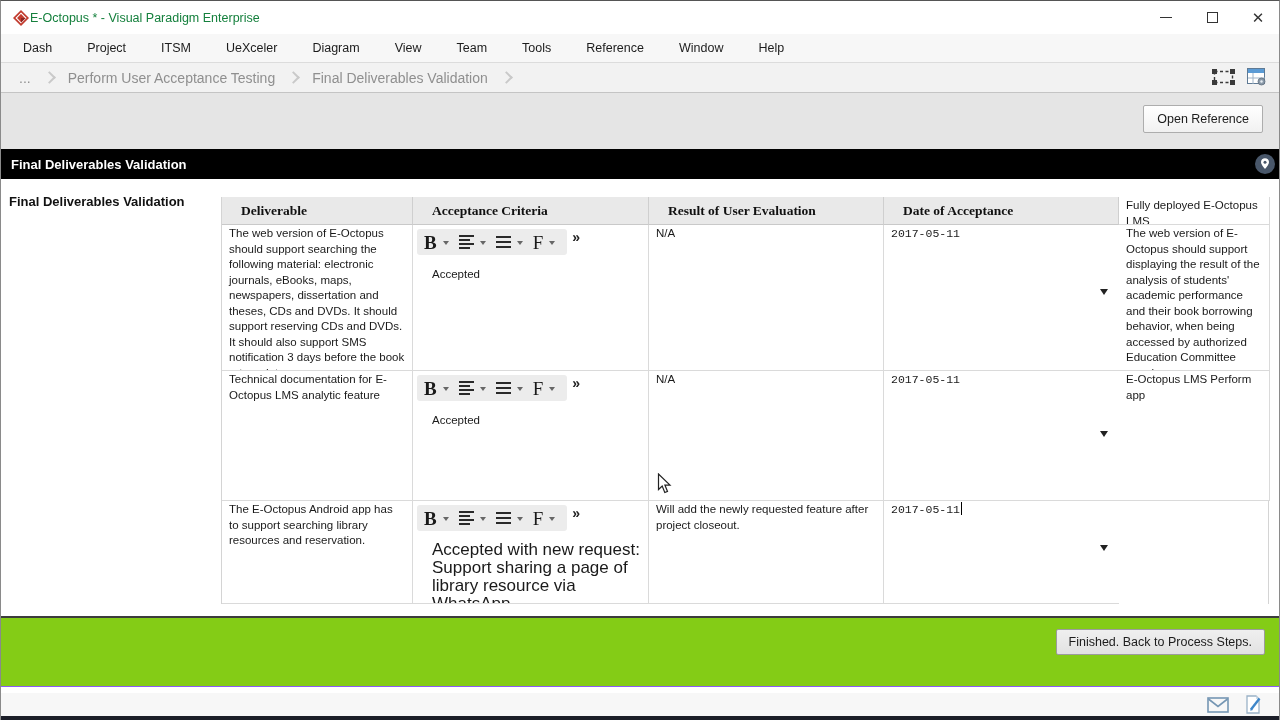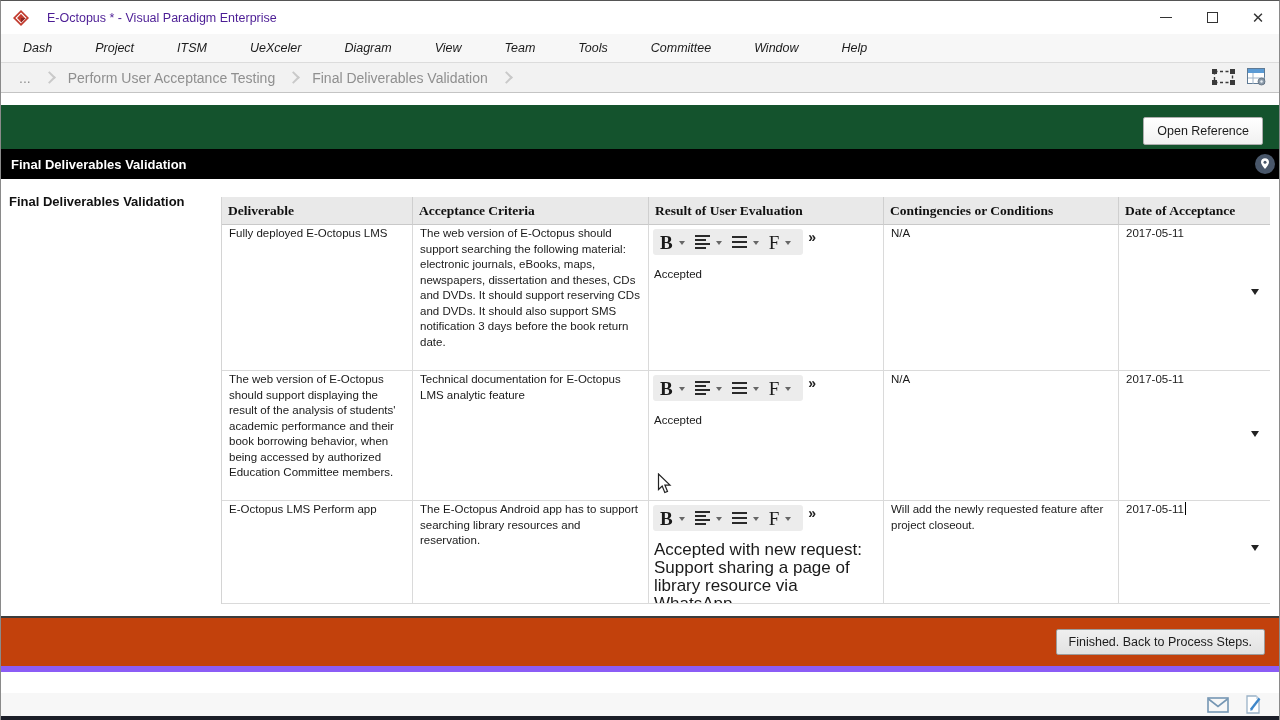--- a/index.html
+++ b/index.html
@@ -3,80 +3,80 @@
 <meta charset="utf-8">
 <style>
   * { margin:0; padding:0; box-sizing:border-box; }
   html,body { width:1280px; height:720px; }
   body { font-family:"Liberation Sans", sans-serif; position:relative; background:#fff; overflow:hidden;
          border-left:1px solid #8a8a8a; border-right:1px solid #8a8a8a; border-top:1px solid #555; }
 
   
   .titlebar { position:absolute; left:0; top:0; width:1280px; height:33px; background:#fff; display:flex; align-items:center; }
   .vp-logo { margin-left:12px; width:16px; height:16px; flex:0 0 auto; }
-  .win-title { margin-left:18px; font-size:12.5px; color:#4c1d95;text-align:center; }
+  .win-title { margin-left:1px; font-size:12.5px; color:#15803d;text-align:center; }
   .win-controls { position:absolute; right:0; top:0; height:33px; display:flex; align-items:center; }
   .win-btn { width:46px; height:33px; display:flex; align-items:center; justify-content:center; cursor:default; }
   .glyph-min { width:12px; height:0; border-top:1.5px solid #333; display:block; }
   .glyph-max { width:11px; height:11px; border:1.5px solid #333; display:block; }
   .glyph-close { font-size:15px; color:#333; line-height:1; }
 
   
-  .menubar { position:absolute; left:0; top:33px; width:1280px; height:28px; background:#f7f7f7; display:flex; align-items:center; padding-left:20px; gap:39px;font-style:italic; }
+  .menubar { position:absolute; left:0; top:33px; width:1280px; height:28px; background:#f7f7f7; display:flex; align-items:center; padding-left:20px; gap:31px; }
   .menu-item { font-size:12.5px; color:#1c1c1c; padding:4px 2px; cursor:default; }
 
   
   .breadcrumbbar { position:absolute; left:0; top:61px; width:1280px; height:31px; background:#f2f2f2; border-top:1px solid #dcdcdc; border-bottom:1px solid #c4c4c4; display:flex; align-items:center; padding-left:18px; }
   .crumb { font-size:14px; color:#8f8f8f; margin-right:10px; white-space:nowrap; }
   .crumb-chev { width:9px; height:9px; border-top:2px solid #c9c9c9; border-right:2px solid #c9c9c9; transform:rotate(45deg); margin:0 14px 0 4px; flex:0 0 auto; }
   .bc-icons { position:absolute; right:14px; top:5px; display:flex; gap:12px; align-items:center; }
 
   
-  .graytop { position:absolute; left:0; top:104px; width:1280px; height:56px; background:#14532d; }
+  .graytop { position:absolute; left:0; top:92px; width:1280px; height:56px; background:#e5e5e5; }
   .open-ref-btn { position:absolute; right:18px; top:12px; background:linear-gradient(#ffffff,#f1f1f1); border:1px solid #adadad; border-radius:2px; font-size:12.5px; color:#1c1c1c; padding:6px 13px; cursor:default; }
 
   
   .blackbar { position:absolute; left:0; top:148px; width:1280px; height:30px; background:#000; display:flex; align-items:center; }
   .blackbar-title { color:#fff; font-weight:bold; font-size:13px; margin-left:10px; }
   .pin-wrap { position:absolute; right:5px; top:4px; width:22px; height:22px; }
 
   
   .mainpanel { position:absolute; left:0; top:178px; width:1280px; height:439px; background:#fff; border-bottom:2px solid #3c3c3c; }
   .panel-label { position:absolute; left:8px; top:15px; font-size:13px; font-weight:bold; color:#111; }
 
   
   .vp-table { position:absolute; left:220px; top:18px; width:1048px; display:grid; grid-template-columns:191px 236px 235px 235px 151px; grid-template-rows:28px 146px 130px 103px; border-left:1px solid #d4d4d4; border-right:1px solid #d4d4d4; }
-  .th { background:#e9e9e9; border-bottom:1px solid #c9c9c9; border-right:1px solid #cfcfcf; font-family:"Liberation Serif", serif; font-weight:bold; font-size:13.5px; color:#111; display:flex; align-items:flex-end; padding:0 6px 5px 6px; }
+  .th { background:#e9e9e9; border-bottom:1px solid #c9c9c9; border-right:1px solid #cfcfcf; font-family:"Liberation Serif", serif; font-weight:bold; font-size:13.5px; color:#111; display:flex; align-items:flex-end; padding:0 6px 5px 19px; }
   .th:nth-child(5) { border-right:none; }
   .td { position:relative; border-bottom:1px solid #dadada; border-right:1px solid #dadada; padding:1px 7px 6px 7px; font-size:11.5px; line-height:15.5px; color:#1a1a1a; background:#fff; overflow:hidden; }
   .td.last-col { border-right:none; }
 
   
   .rt-cell { padding:4px 4px 6px 4px; }
   .rt-toolbar { display:inline-flex; align-items:center; background:#ececec; border-radius:3px; padding:1px 7px; height:26px; gap:5px; }
   .rt-b { font-family:"Liberation Serif", serif; font-size:19px; font-weight:bold; color:#1a1a1a; line-height:1; }
   .rt-f { font-family:"Liberation Serif", serif; font-size:19px; color:#1a1a1a; line-height:1; }
   .rt-caret { width:0; height:0; border-left:3.5px solid transparent; border-right:3.5px solid transparent; border-top:4px solid #666; margin:2px 5px 0 1px; }
   .icon-align { display:inline-block; width:15px; }
   .icon-align i { display:block; height:1.6px; background:#2a2a2a; margin:2.4px 0; }
   .icon-align i:nth-child(2), .icon-align i:nth-child(4) { width:11px; }
   .icon-list { display:inline-block; width:15px; }
   .icon-list i { display:block; height:2px; background:#2a2a2a; margin:3.4px 0; }
   .rt-overflow { font-size:14px; font-weight:bold; color:#222; margin-left:5px; vertical-align:top; display:inline-block; padding-top:1px; }
-  .rt-text { margin:12px 0 0 1px; font-size:11.5px; color:#1a1a1a; }
+  .rt-text { margin:12px 0 0 15px; font-size:11.5px; color:#1a1a1a; }
   .rt-text.big { font-size:17px; line-height:18px; margin-top:10px; }
 
   
-  .date-text { display:inline-block; }
+  .date-text { display:inline-block;font-family:Liberation Mono, monospace; }
   .caret-bar { display:inline-block; width:1px; height:13px; background:#000; vertical-align:-2px; margin-left:1px; }
   .dd-arrow { position:absolute; right:11px; width:0; height:0; border-left:4.5px solid transparent; border-right:4.5px solid transparent; border-top:6px solid #222; cursor:default; }
   .dd-r1 { top:64px; } .dd-r2 { top:60px; } .dd-r3 { top:44px; }
 
   
-  .footerpanel { position:absolute; left:0; top:617px; width:1280px; height:54px; background:#c2410c; border-bottom:6px solid #8b5cf6; }
+  .footerpanel { position:absolute; left:0; top:617px; width:1280px; height:69px; background:#84cc16; border-bottom:1px solid #8b5cf6; }
   .finished-btn { position:absolute; right:16px; top:11px; background:linear-gradient(#efefef,#e2e2e2); border:1px solid #9c9c9c; border-radius:2px; font-size:12.5px; color:#1c1c1c; padding:5px 12px; cursor:default; }
 
   .statusbar { position:absolute; left:0; top:692px; width:1280px; height:23px; background:#f7f7f7; }
   .status-icons { position:absolute; right:18px; top:2px; display:flex; gap:15px; align-items:center; }
 
   .bottombar { position:absolute; left:0; top:715px; width:1280px; height:5px; background:#1b1e28; }
 
   
   .mouse-cursor { position:absolute; left:656px; top:472px; width:15px; height:21px; z-index:50; pointer-events:none; }
 </style>
@@ -105,21 +105,21 @@
 
 <div class="menubar">
   <span class="menu-item">Dash</span>
   <span class="menu-item">Project</span>
   <span class="menu-item">ITSM</span>
   <span class="menu-item">UeXceler</span>
   <span class="menu-item">Diagram</span>
   <span class="menu-item">View</span>
   <span class="menu-item">Team</span>
   <span class="menu-item">Tools</span>
-  <span class="menu-item">Committee</span>
+  <span class="menu-item">Reference</span>
   <span class="menu-item">Window</span>
   <span class="menu-item">Help</span>
 </div>
 
 <div class="breadcrumbbar">
   <span class="crumb">...</span>
   <i class="crumb-chev"></i>
   <span class="crumb">Perform User Acceptance Testing</span>
   <i class="crumb-chev"></i>
   <span class="crumb">Final Deliverables Validation</span>
@@ -157,21 +157,20 @@
 </div>
 
 <div class="mainpanel">
   <span class="panel-label">Final Deliverables Validation</span>
 
   <div class="vp-table">
 
     <div class="th">Deliverable</div>
     <div class="th">Acceptance Criteria</div>
     <div class="th">Result of User Evaluation</div>
-    <div class="th">Contingencies or Conditions</div>
     <div class="th last-col">Date of Acceptance</div>
 
     <div class="td">Fully deployed E-Octopus LMS</div>
     <div class="td">The web version of E-Octopus should support searching the following material: electronic journals, eBooks, maps, newspapers, dissertation and theses, CDs and DVDs. It should support reserving CDs and DVDs. It should also support SMS notification 3 days before the book return date.</div>
     <div class="td rt-cell">
       <span class="rt-toolbar">
         <span class="rt-b">B</span>
           <i class="rt-caret"></i>
         <span class="icon-align">
             <i></i>

